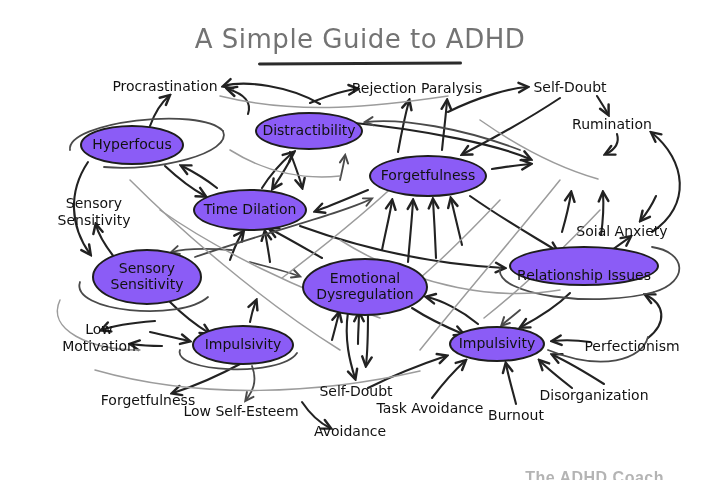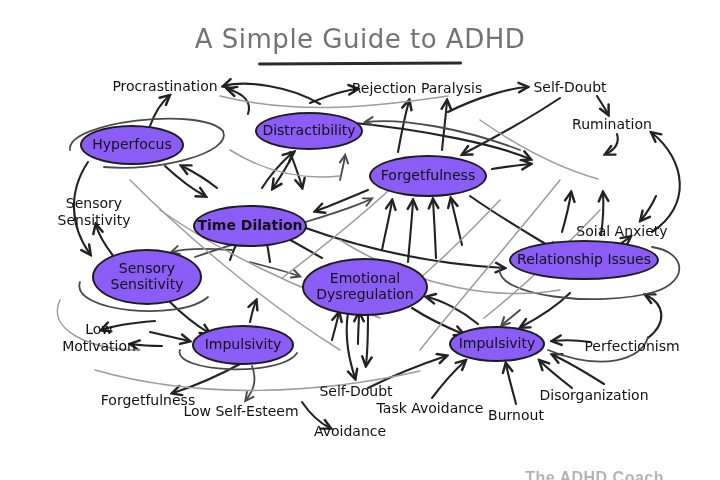--- a/index.html
+++ b/index.html
@@ -130,26 +130,26 @@
       <path d="M560,180 C520,230 460,300 420,350" class="light"></path>
     </svg>
 
   <div class="title">A Simple Guide to ADHD</div>
   <div class="title-underline"></div>
 
   <div class="watermark">The ADHD Coach</div>
 <div class="node" style="left: 80px; top: 125px; width: 104px; height: 40px;"><span>Hyperfocus</span></div>
     <div class="node" style="left: 255px; top: 112px; width: 108px; height: 38px;"><span>Distractibility</span></div>
     <div class="node" style="left: 369px; top: 155px; width: 118px; height: 42px;"><span>Forgetfulness</span></div>
-    <div class="node" style="left: 193px; top: 205px; width: 114px; height: 42px; font-weight: bold;"><span>Time Dilation</span></div>
+    <div class="node" style="left: 193px; top: 189px; width: 114px; height: 42px;"><span>Time Dilation</span></div>
     <div class="node" style="left: 92px; top: 249px; width: 110px; height: 56px;"><span>Sensory
 Sensitivity</span></div>
     <div class="node" style="left: 302px; top: 258px; width: 126px; height: 58px;"><span>Emotional
 Dysregulation</span></div>
-    <div class="node" style="left: 509px; top: 240px; width: 150px; height: 40px;"><span>Relationship Issues</span></div>
+    <div class="node" style="left: 509px; top: 246px; width: 150px; height: 40px; align-items: flex-end;"><span>Relationship Issues</span></div>
     <div class="node" style="left: 192px; top: 325px; width: 102px; height: 40px;"><span>Impulsivity</span></div>
     <div class="node" style="left: 449px; top: 326px; width: 96px; height: 36px;"><span>Impulsivity</span></div>
     <div class="float-label" style="left: 165px; top: 86px;">Procrastination</div>
     <div class="float-label" style="left: 417px; top: 88px;">Rejection Paralysis</div>
     <div class="float-label" style="left: 570px; top: 87px;">Self-Doubt</div>
     <div class="float-label" style="left: 612px; top: 124px;">Rumination</div>
     <div class="float-label" style="left: 94px; top: 212px;">Sensory
 Sensitivity</div>
     <div class="float-label" style="left: 622px; top: 231px;">Soial Anxiety</div>
     <div class="float-label" style="left: 99px; top: 338px;">Low

